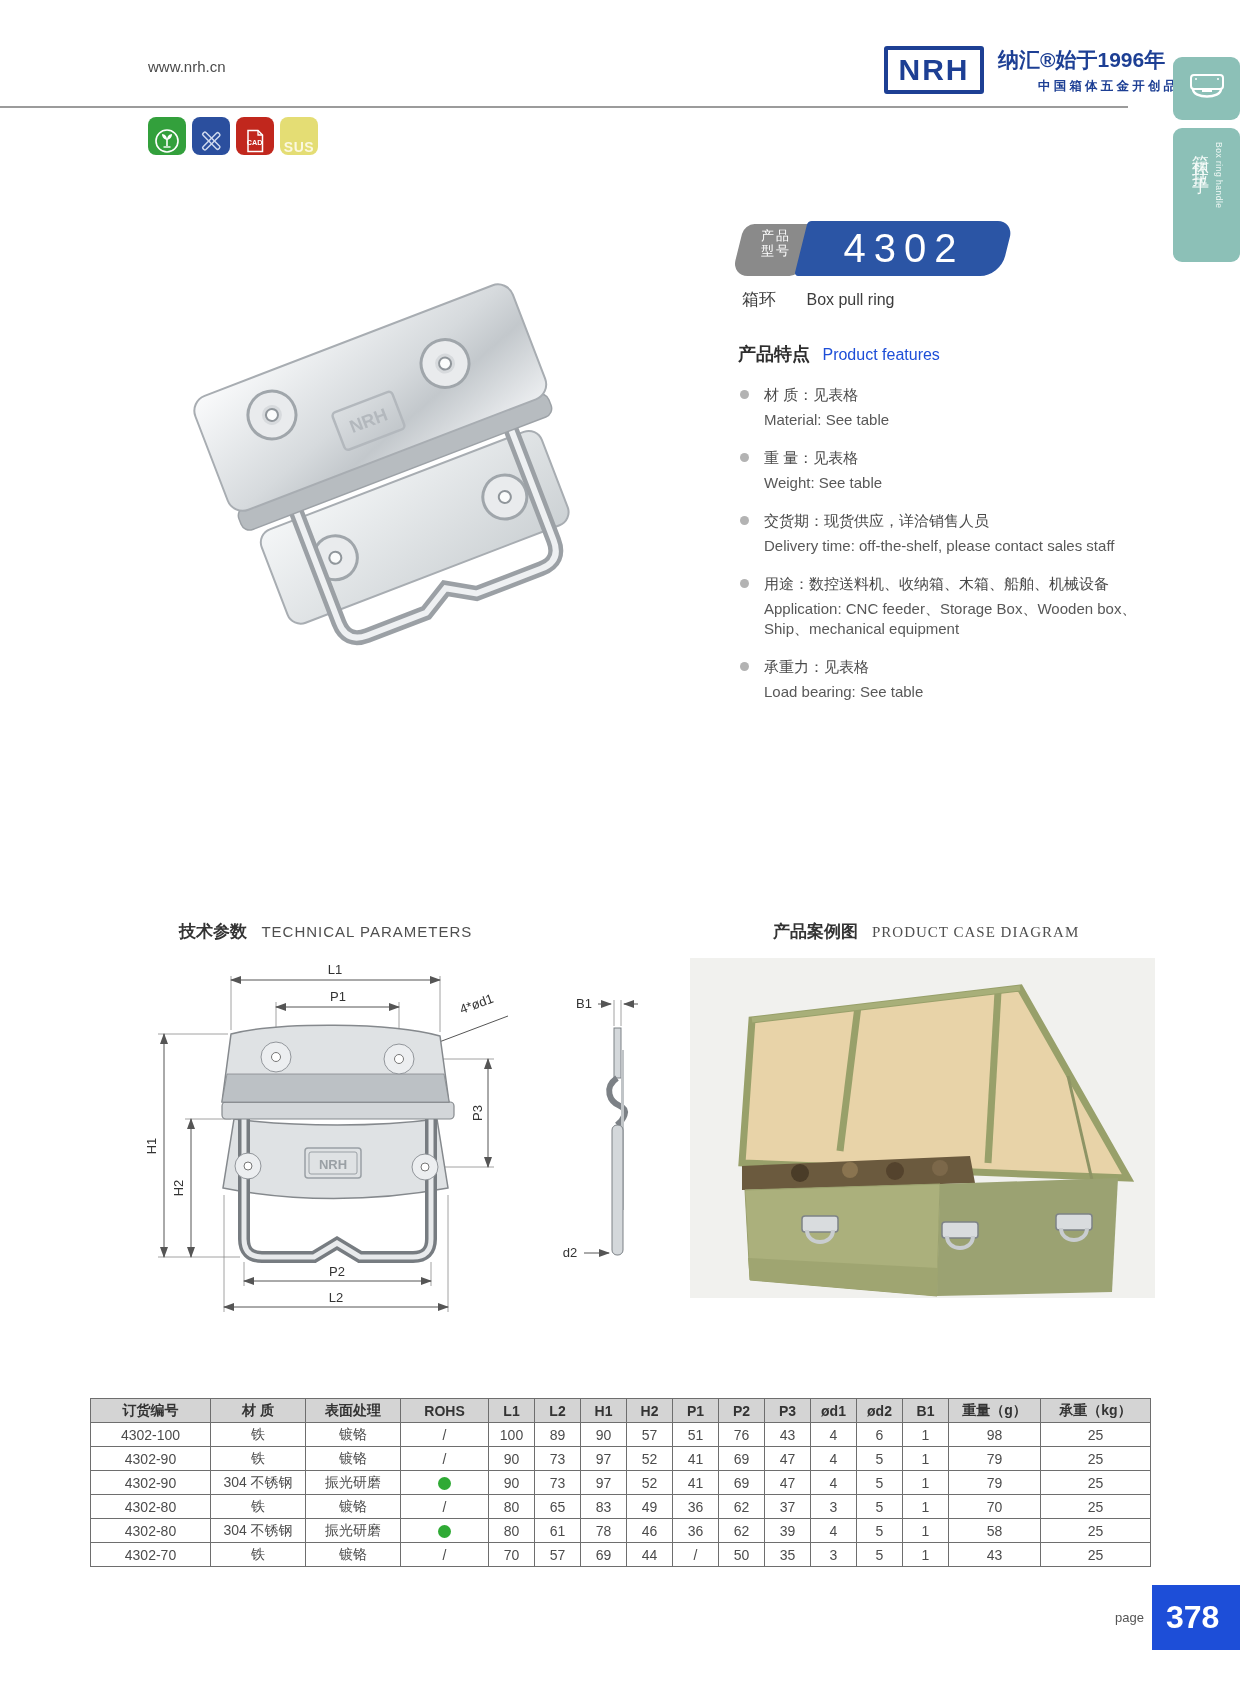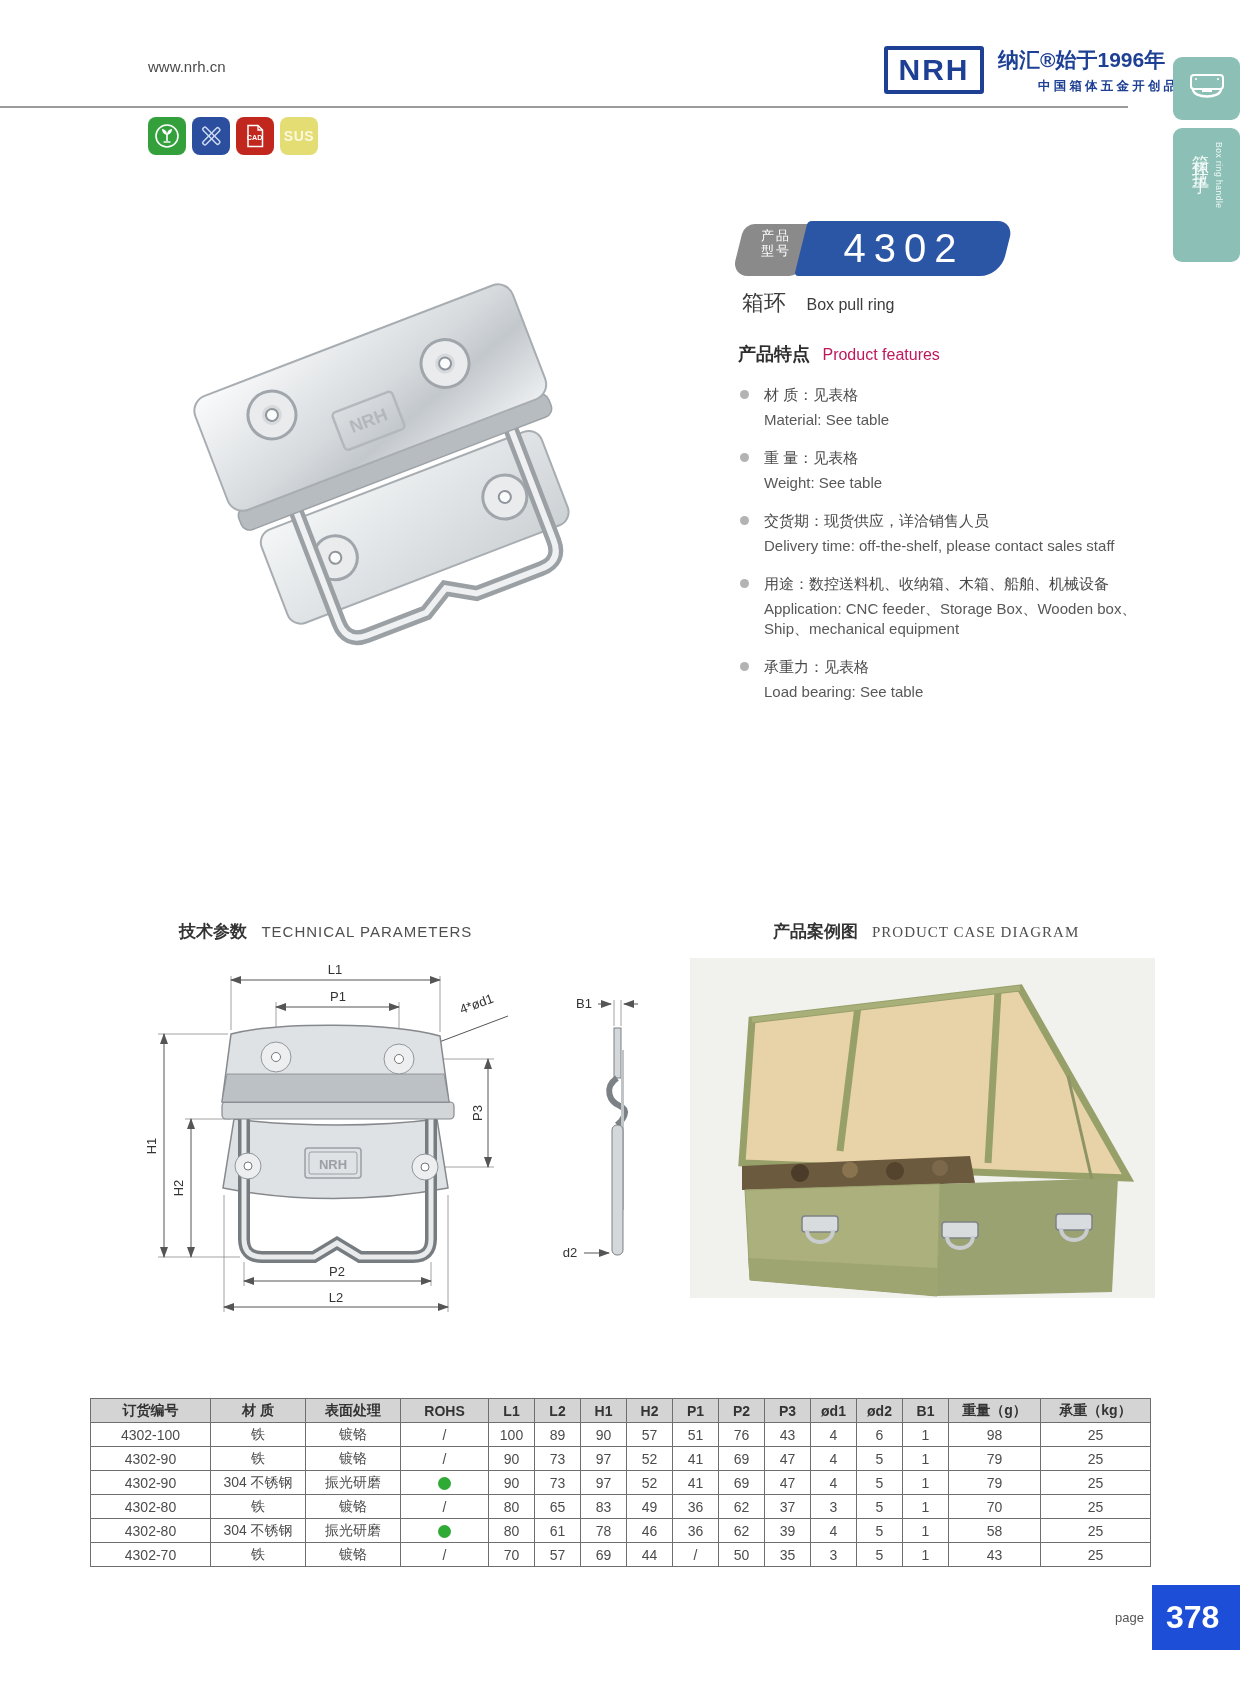--- a/index.html
+++ b/index.html
@@ -11,48 +11,48 @@
   .header-rule { position:absolute; left:0; top:106px; width:1128px; height:2px; background:#9b9b9b; }
   .nrh-box { position:absolute; left:884px; top:46px; width:100px; height:48px; border:4px solid #1d3f94;
              border-radius:3px; color:#1d3f94; font-weight:bold; font-size:30px; letter-spacing:2px;
              display:flex; align-items:center; justify-content:center; }
   .brand { position:absolute; left:998px; top:46px; color:#1d3f94; }
   .brand-l1 { font-size:21px; font-weight:bold; }
   .brand-l2 { font-size:12.5px; font-weight:bold; letter-spacing:3.2px; margin-top:4px;margin-left:40px; }
 
   
   .badges { position:absolute; left:148px; top:117px; display:flex; gap:6px; }
-  .badge { width:38px; height:38px; border-radius:8px; display:flex; align-items:center; justify-content:center;
+  .badge { width:38px; height:38px; border-radius:8px; display:flex; align-items:flex-end; justify-content:center;
            color:rgba(255,255,255,.92); font-weight:bold; font-size:13px; }
 
   
   .side-tile1 { position:absolute; left:1173px; top:57px; width:67px; height:63px; border-radius:9px; background:#8cc0b7;
                 display:flex; align-items:center; justify-content:center; }
   .side-tile2 { position:absolute; left:1173px; top:128px; width:67px; height:134px; border-radius:9px; background:#8cc0b7;
                 display:flex; justify-content:center; padding-top:14px; }
   .cat-zh { writing-mode:vertical-rl; text-orientation:upright; color:#f4faf8; font-size:17px; letter-spacing:7px; }
   .cat-en { writing-mode:vertical-rl; color:#eef7f4; font-size:8.5px; margin-left:2px; letter-spacing:.5px; }
 
   
   .model-tag { position:absolute; left:738px; top:224px; width:68px; height:52px; background:#8a8a8a;
                transform:skewX(-14deg); border-radius:10px 4px 10px 16px; }
   .model-tag-text { position:absolute; left:746px; top:228px; width:60px; color:#fff; font-size:13px;
                     line-height:15px; text-align:center; letter-spacing:2px; }
   .model-banner { position:absolute; left:801px; top:221px; width:206px; height:55px; background:#2b55a5;
                   transform:skewX(-14deg); border-radius:4px 16px 20px 4px; }
   .model-number { position:absolute; left:801px; top:221px; width:206px; height:55px; color:#fff; font-size:40px;
                   letter-spacing:8px; display:flex; align-items:center; justify-content:center; }
   .prod-name { position:absolute; left:742px; top:288px; font-size:16px; color:#3c3c3c; }
-  .prod-name .zh { font-size:22px; margin-right:16px; }
+  .prod-name .zh { font-size:17px; margin-right:26px; }
 
   
   .features { position:absolute; left:738px; top:342px; width:420px; }
   .feat-title { margin-bottom:18px; }
   .feat-title .zh { font-size:18px; font-weight:bold; color:#2e2e2e; }
-  .feat-title .en { font-size:16px; color:#be185d; margin-left:8px; }
+  .feat-title .en { font-size:16px; color:#1d4ed8; margin-left:8px; }
   .feat-item { position:relative; padding-left:26px; margin-bottom:17px; }
   .feat-dot { position:absolute; left:2px; top:6px; width:9px; height:9px; border-radius:50%; background:#b3b3b3; }
   .feat-zh { font-size:15px; color:#4a4a4a; line-height:21px; }
   .feat-en { font-size:15px; color:#585858; line-height:20px; margin-top:5px; }
 
   
   .sec-head { position:absolute;margin-left:31px; }
   .sec-head .zh { font-size:17px; font-weight:bold; color:#333; }
   .sec-head .en { font-size:15px; color:#4f4f4f; letter-spacing:1px; margin-left:10px; }
   .sec-tech { left:148px; top:920px; }

